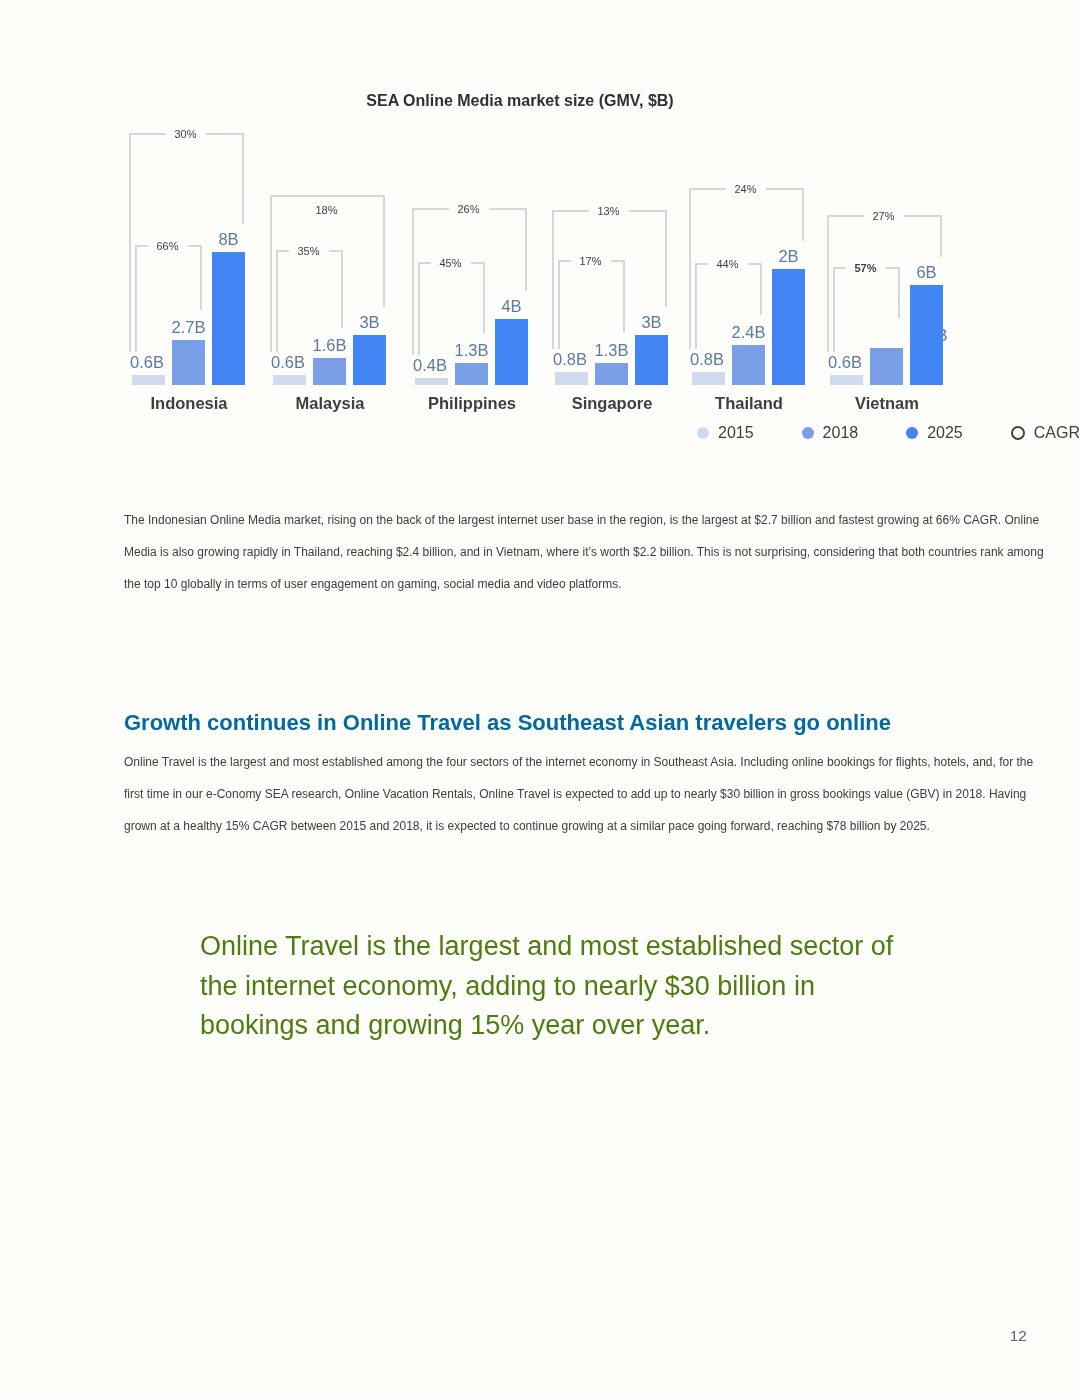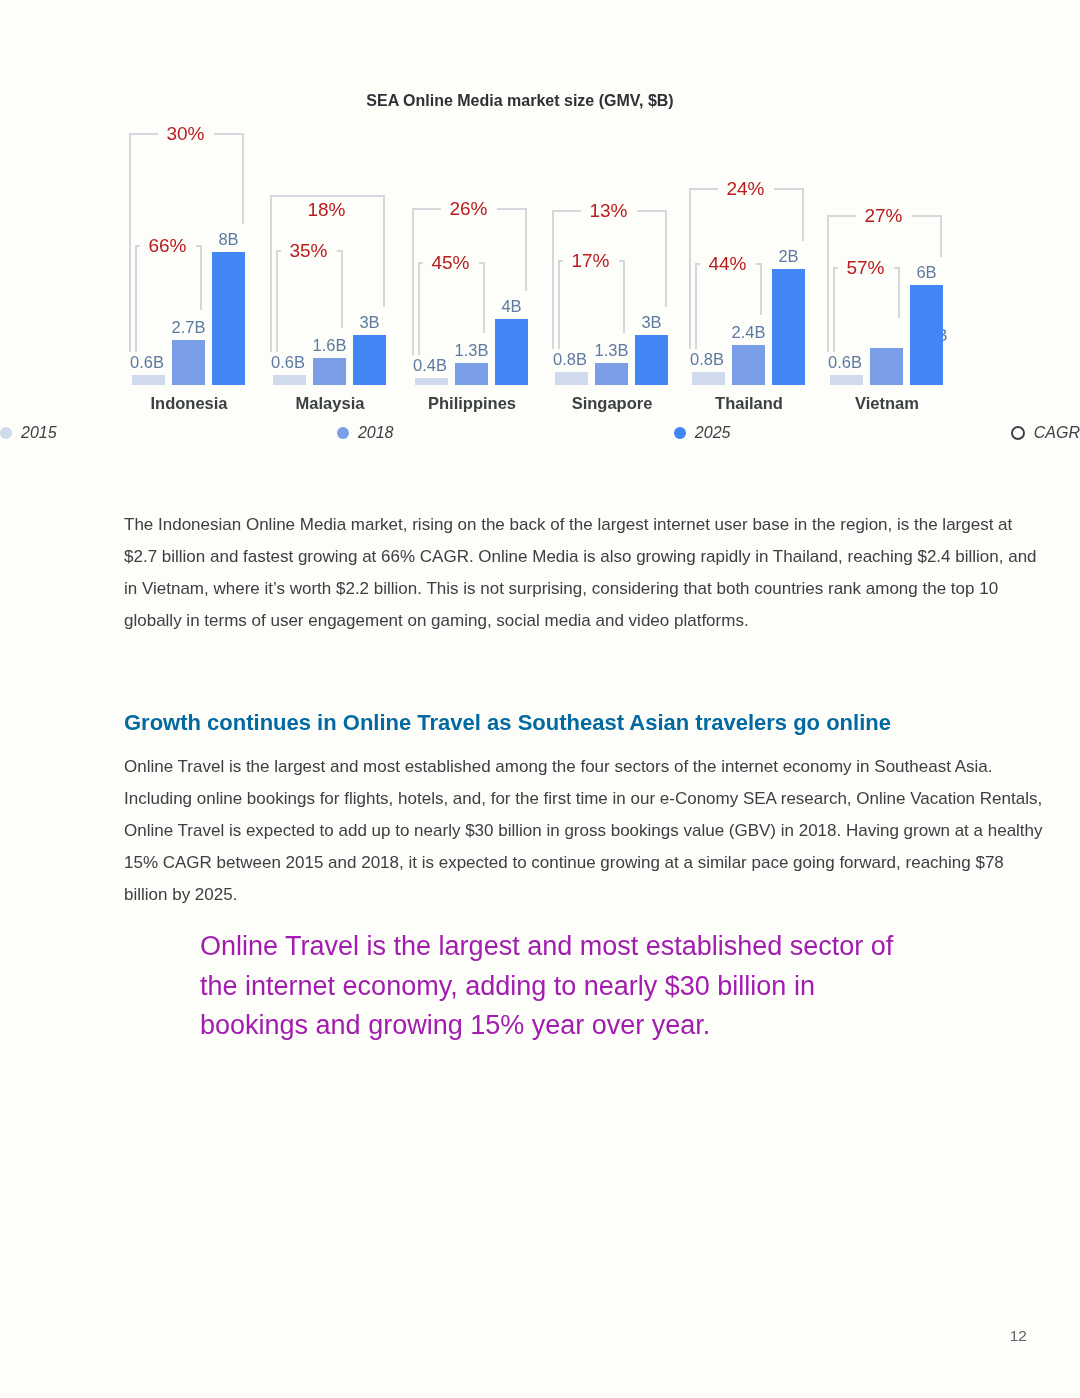--- a/index.html
+++ b/index.html
@@ -46,35 +46,34 @@
     font-size: 16.5px;
     font-weight: 600;
     color: #3c4043;
   }
   #chart-canvas .bracket-line { position: absolute; }
   #chart-canvas .cagr-label {
     position: absolute;
     transform: translate(-50%, -50%);
     background: #fdfdfa;
     padding: 0 9px;
-    font-size: 19px;
+    font-size: 11px;
     font-weight: 500;
-    color: #b91c1c;
+    color: #404040;
     white-space: nowrap;
     z-index: 2;
   }
   #chart-legend {
     position: absolute;
     top: 424px; left: 0;
     width: 1080px;
     display: flex;
-    justify-content: space-between;
+    justify-content: flex-end;
     align-items: center;
     gap: 48px;
-    font-style: italic;
   }
   #chart-legend .legend-item {
     display: flex;
     align-items: center;
     gap: 9px;
     font-size: 16px;
     color: #3c4043;
   }
   #chart-legend .swatch-dot {
     width: 12px; height: 12px;
@@ -83,42 +82,42 @@
   #chart-legend .swatch-ring {
     width: 10px; height: 10px;
     border-radius: 50%;
     border: 2px solid #3f4246;
     background: transparent;
   }
   .body-paragraph {
     position: absolute;
     left: 124px;
     width: 920px;
-    font-size: 17px;
+    font-size: 12px;
     line-height: 32px;
     color: #3c4043;
   }
   .section-heading {
     position: absolute;
     left: 124px;
     top: 690px;
     width: 930px;
     font-size: 22px;
     line-height: 29px;
     font-weight: bold;
     color: #0369a1;
   }
   .pull-quote {
     position: absolute;
     left: 200px;
     top: 927px;
     width: 705px;
     font-size: 27px;
     line-height: 39.5px;
-    color: #a21caf;
+    color: #4d7c0f;
   }
   .page-number {
     position: absolute;
     top: 1327px;
     right: 53px;
     font-size: 15.5px;
     color: #5f6368;
   }
 </style>
 </head>
@@ -204,21 +203,21 @@
       <div class="bar" style="left: 772px; bottom: 33px; width: 33px; height: 116px; background: rgb(66, 133, 244);"></div>
       <div class="val-label" style="bottom: 152px; left: 788.5px; transform: translateX(-50%);">2B</div>
       <div class="country-label" style="left: 664px;">Thailand</div>
       <div class="bracket-line" style="left: 827px; top: 97px; width: 113px; height: 0px; border-top: 2px solid rgb(212, 215, 220);"></div>
       <div class="bracket-line" style="left: 827px; top: 97px; width: 0px; height: 137px; border-left: 2px solid rgb(212, 215, 220);"></div>
       <div class="bracket-line" style="left: 940px; top: 97px; width: 0px; height: 42px; border-left: 2px solid rgb(212, 215, 220);"></div>
       <div class="cagr-label" style="left: 883.5px; top: 98px;">27%</div>
       <div class="bracket-line" style="left: 833px; top: 149px; width: 65px; height: 0px; border-top: 2px solid rgb(212, 215, 220);"></div>
       <div class="bracket-line" style="left: 833px; top: 149px; width: 0px; height: 85px; border-left: 2px solid rgb(212, 215, 220);"></div>
       <div class="bracket-line" style="left: 898px; top: 149px; width: 0px; height: 51px; border-left: 2px solid rgb(212, 215, 220);"></div>
-      <div class="cagr-label" style="left: 865.5px; top: 150px;">57%</div>
+      <div class="cagr-label" style="left: 865.5px; top: 150px; font-weight: bold;">57%</div>
       <div class="bar" style="left: 830px; bottom: 33px; width: 33px; height: 10px; background: rgb(207, 218, 236);"></div>
       <div class="val-label" style="bottom: 46px; left: 828px;">0.6B</div>
       <div class="bar" style="left: 870px; bottom: 33px; width: 33px; height: 37px; background: rgb(123, 158, 232);"></div>
       <div class="val-label" style="bottom: 73px; left: 886.5px; transform: translateX(-50%); margin-left: 44px;">2.2B</div>
       <div class="bar" style="left: 910px; bottom: 33px; width: 33px; height: 100px; background: rgb(66, 133, 244);"></div>
       <div class="val-label" style="bottom: 136px; left: 926.5px; transform: translateX(-50%);">6B</div>
       <div class="country-label" style="left: 802px;">Vietnam</div>
     </div>
 
   <div id="chart-legend">

